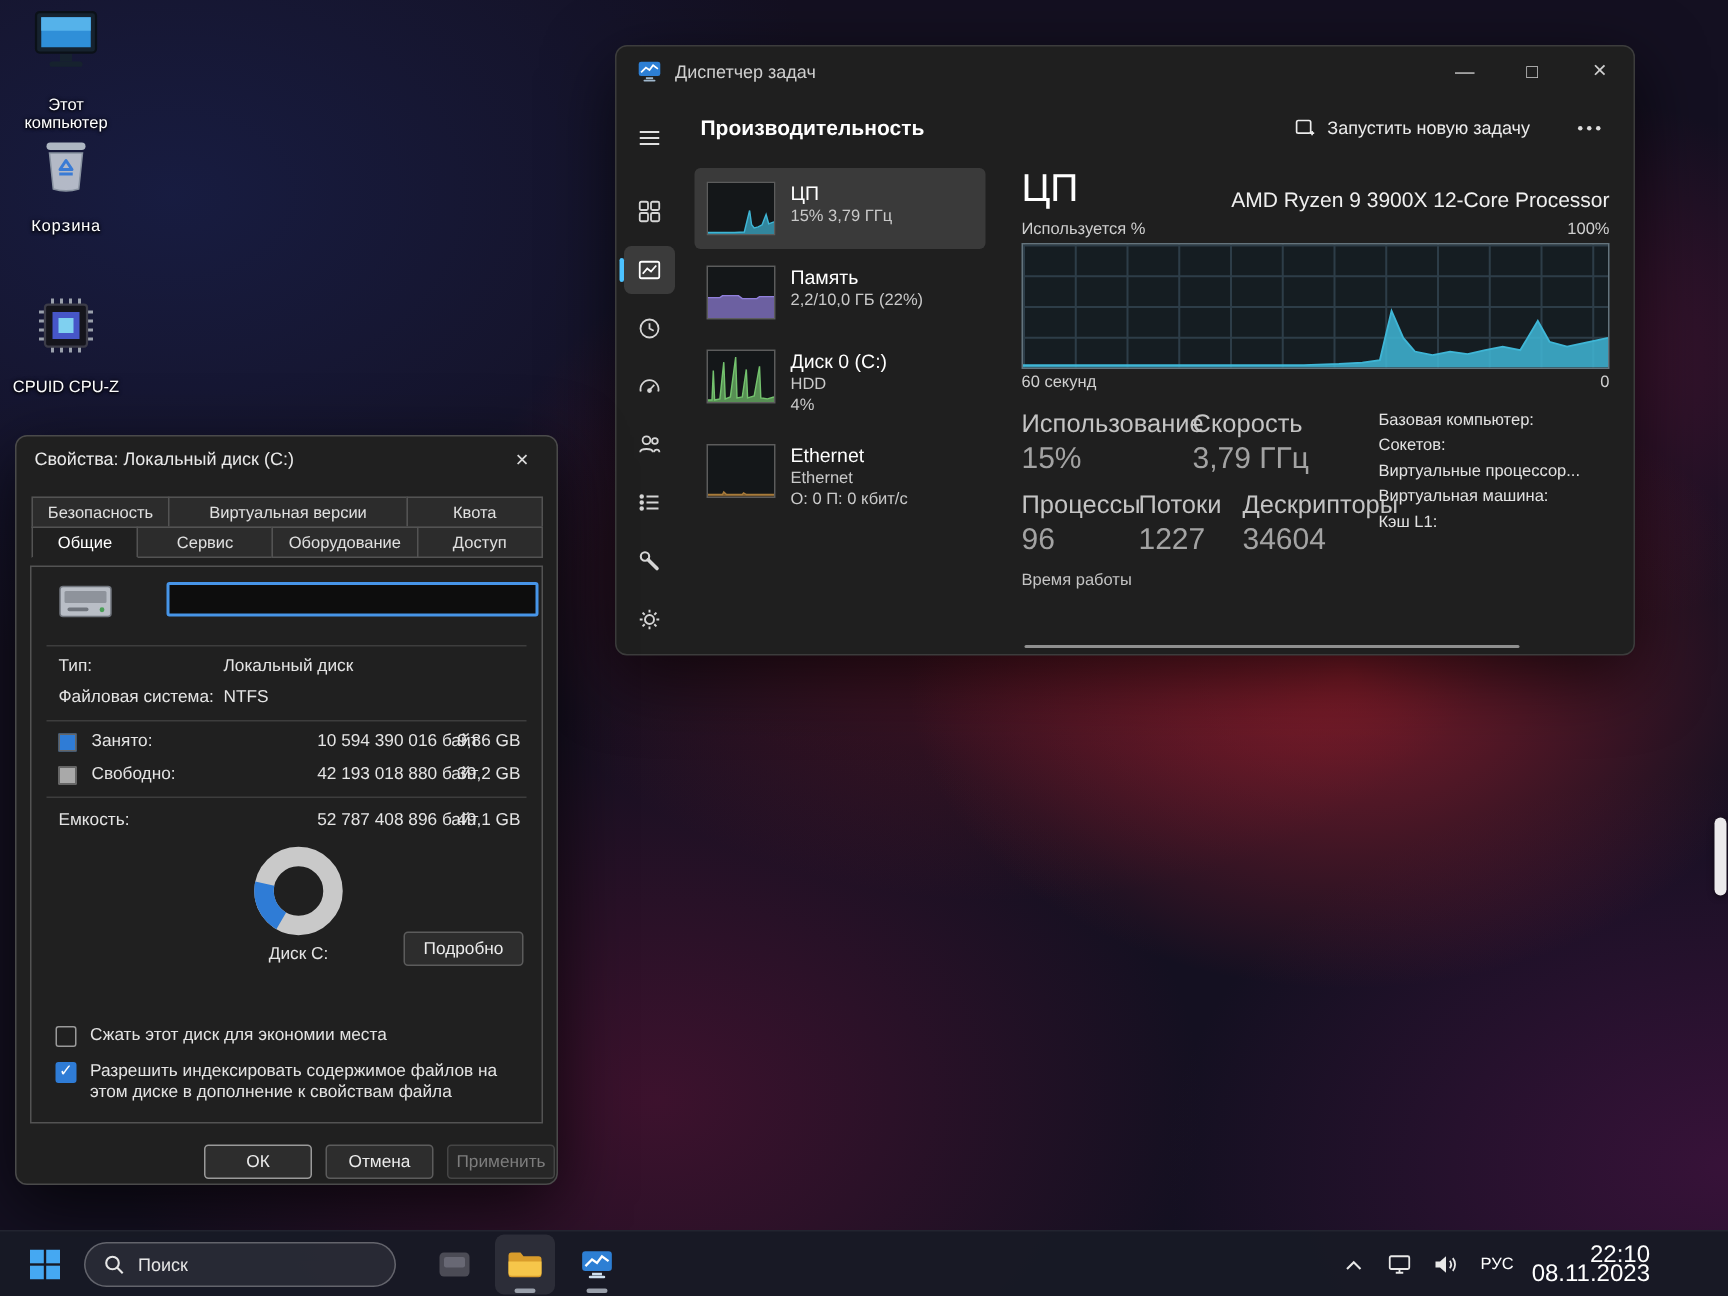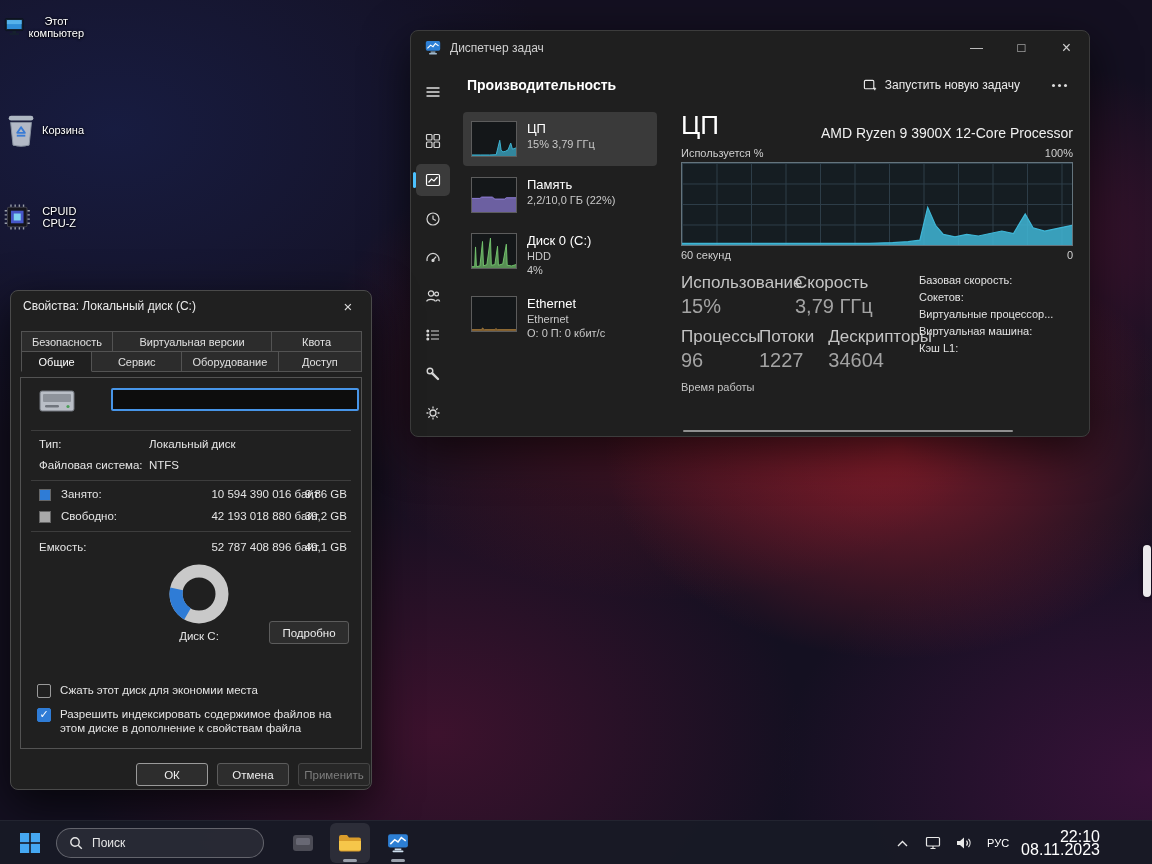--- a/index.html
+++ b/index.html
@@ -12,21 +12,21 @@
       radial-gradient(ellipse 380px 260px at 88% 28%, rgba(140,25,70,0.40), transparent 70%),
       radial-gradient(ellipse 520px 380px at 38% 85%, rgba(110,20,60,0.45), transparent 70%),
       radial-gradient(ellipse 600px 420px at 10% 15%, rgba(24,30,70,0.85), transparent 75%),
       radial-gradient(ellipse 500px 350px at 100% 90%, rgba(90,20,80,0.5), transparent 75%),
       #141021;
     position:relative;
     color:#e8e8e8;
   }
 
   
-  .d-icon { position:absolute; width:80px; display:flex; flex-direction:row; align-items:center; gap:4px; }
+  .d-icon { position:absolute; width:80px; display:flex; flex-direction:column; align-items:center; gap:16px; }
   .d-icon .lbl { font-size:11px; line-height:12px; text-align:center; color:#fff; text-shadow:0 1px 2px #000, 0 0 3px rgba(0,0,0,.8); }
 
   
   .tm { position:absolute; left:410px; top:30px; width:680px; height:407px; background:#1f1f1f; border:1px solid #3c3c3c; border-radius:8px; box-shadow:0 14px 46px rgba(0,0,0,.65); overflow:hidden; }
   .tm-titlebar { height:33px; display:flex; align-items:center; padding-left:14px; }
   .tm-title { font-size:12px; color:#cfcfcf; margin-left:9px; }
   .tm-controls { margin-left:auto; display:flex; height:100%; }
   .tm-ctl { width:45px; height:100%; display:flex; align-items:center; justify-content:center; color:#cfcfcf; font-size:13px; }
   .tm-body { display:flex; height:373px; }
   .tm-rail { width:44px; display:flex; flex-direction:column; align-items:center; padding-top:12px; flex-shrink:0; }
@@ -131,21 +131,21 @@
   <svg width="46" height="42" viewBox="0 0 46 42">
     <rect x="3" y="2" width="40" height="27" rx="2.5" fill="#16222e" stroke="#0b1118" stroke-width="1.5"></rect>
     <rect x="6.5" y="5.5" width="33" height="20" fill="#2f8fd8"></rect>
     <rect x="6.5" y="5.5" width="33" height="9" fill="#55b2ea"></rect>
     <rect x="19" y="30" width="8" height="5" fill="#16222e"></rect>
     <rect x="12" y="35" width="22" height="3.5" rx="1.7" fill="#16222e"></rect>
   </svg>
   <div class="lbl">Этот компьютер</div>
 </div>
 
-<div class="d-icon" style="left:4px; top:110px;">
+<div class="d-icon" style="left:4px; top:90px;font-family:Liberation Mono, monospace;">
   <svg width="36" height="40" viewBox="0 0 36 40">
     <rect x="5" y="5" width="26" height="5" rx="2.5" fill="#aeb7c2"></rect>
     <path d="M7,12 L29,12 L26.5,36 Q18,38.5 9.5,36 Z" fill="#cfd6df" fill-opacity="0.85" stroke="#8892a0" stroke-width="1"></path>
     <path d="M18,17 L22,23 L14,23 Z" fill="none" stroke="#3a7bd5" stroke-width="2" stroke-linejoin="round"></path>
     <path d="M13.5,26 L22.5,26" stroke="#3a7bd5" stroke-width="2"></path>
   </svg>
   <div class="lbl">Корзина</div>
 </div>
 
 <div class="d-icon" style="left:4px; top:198px;">
@@ -381,21 +381,21 @@
                     <div class="sv">1227</div>
                   </div>
                 <div class="stat w5">
                     <div class="sl">Дескрипторы</div>
                     <div class="sv">34604</div>
                   </div>
               </div>
               <div class="uptime">Время работы</div>
             </div>
             <div class="info-col">
-              <div>Базовая скорость:</div>
+              <div>Базовая компьютер:</div>
               <div>Сокетов:</div>
               <div>Виртуальные процессор...</div>
               <div>Виртуальная машина:</div>
               <div>Кэш L1:</div>
             </div>
           </div>
           <div class="tm-scrollline"></div>
         </div>
       </div>
     </div>

